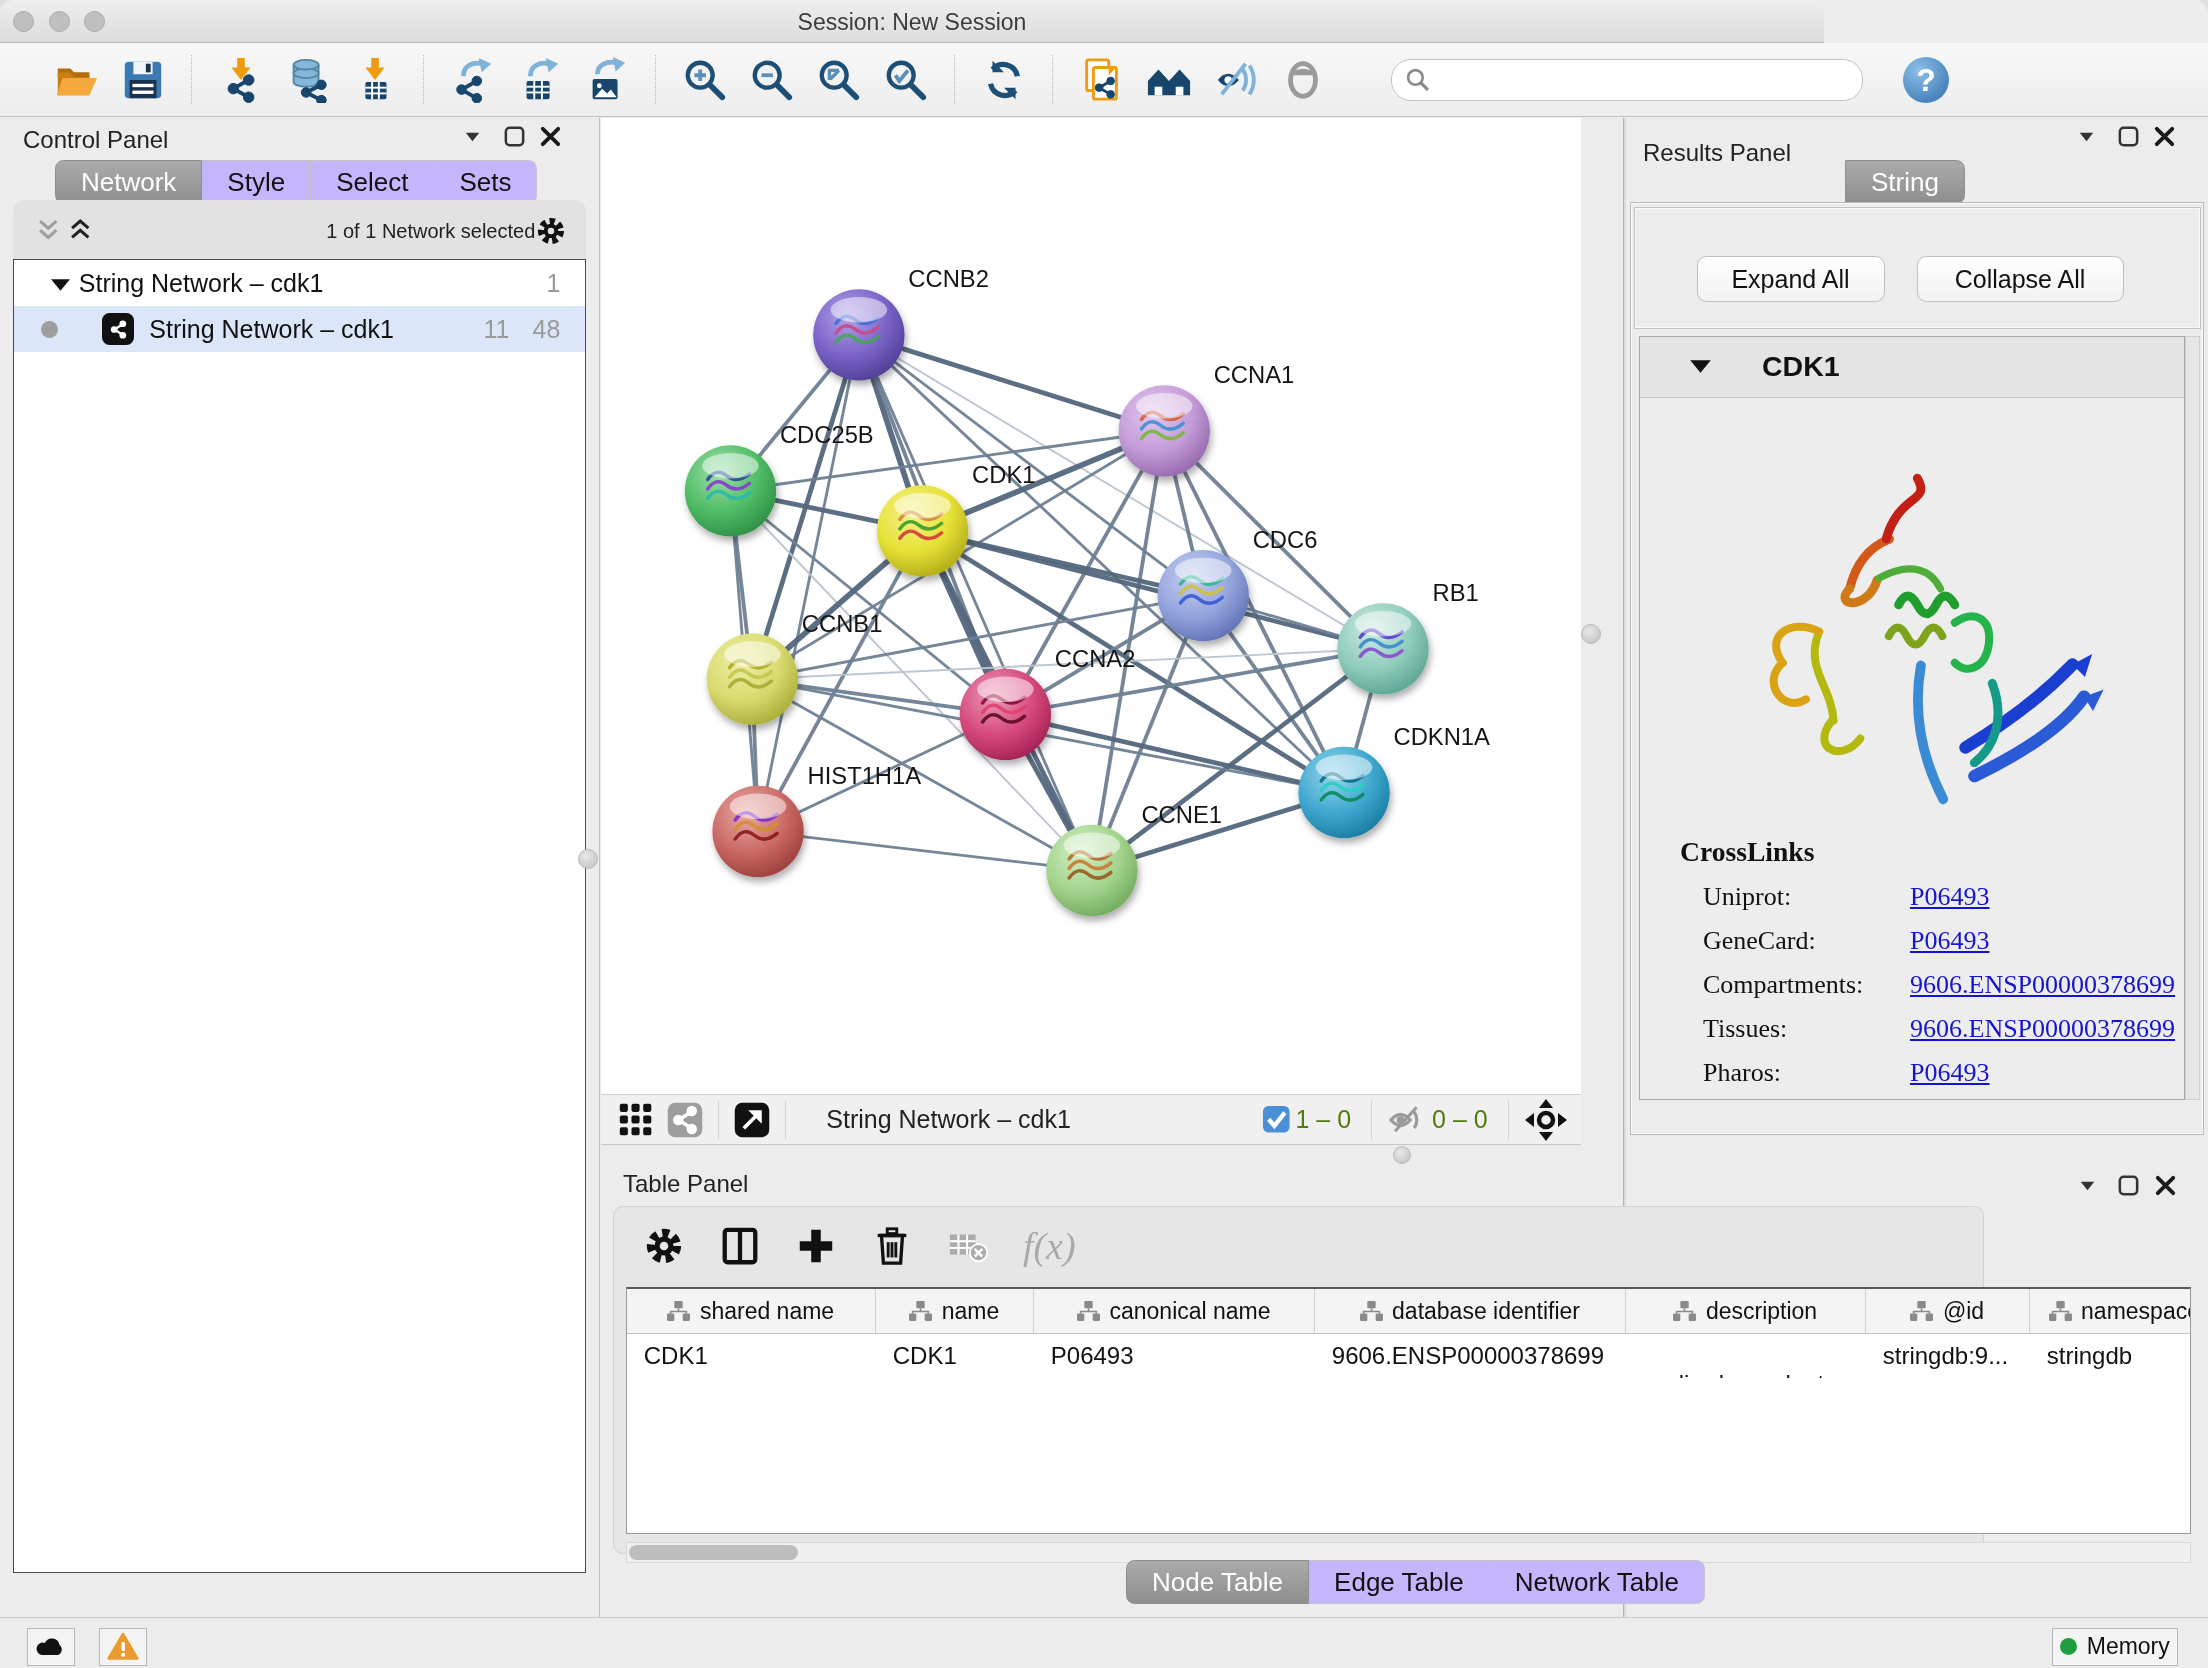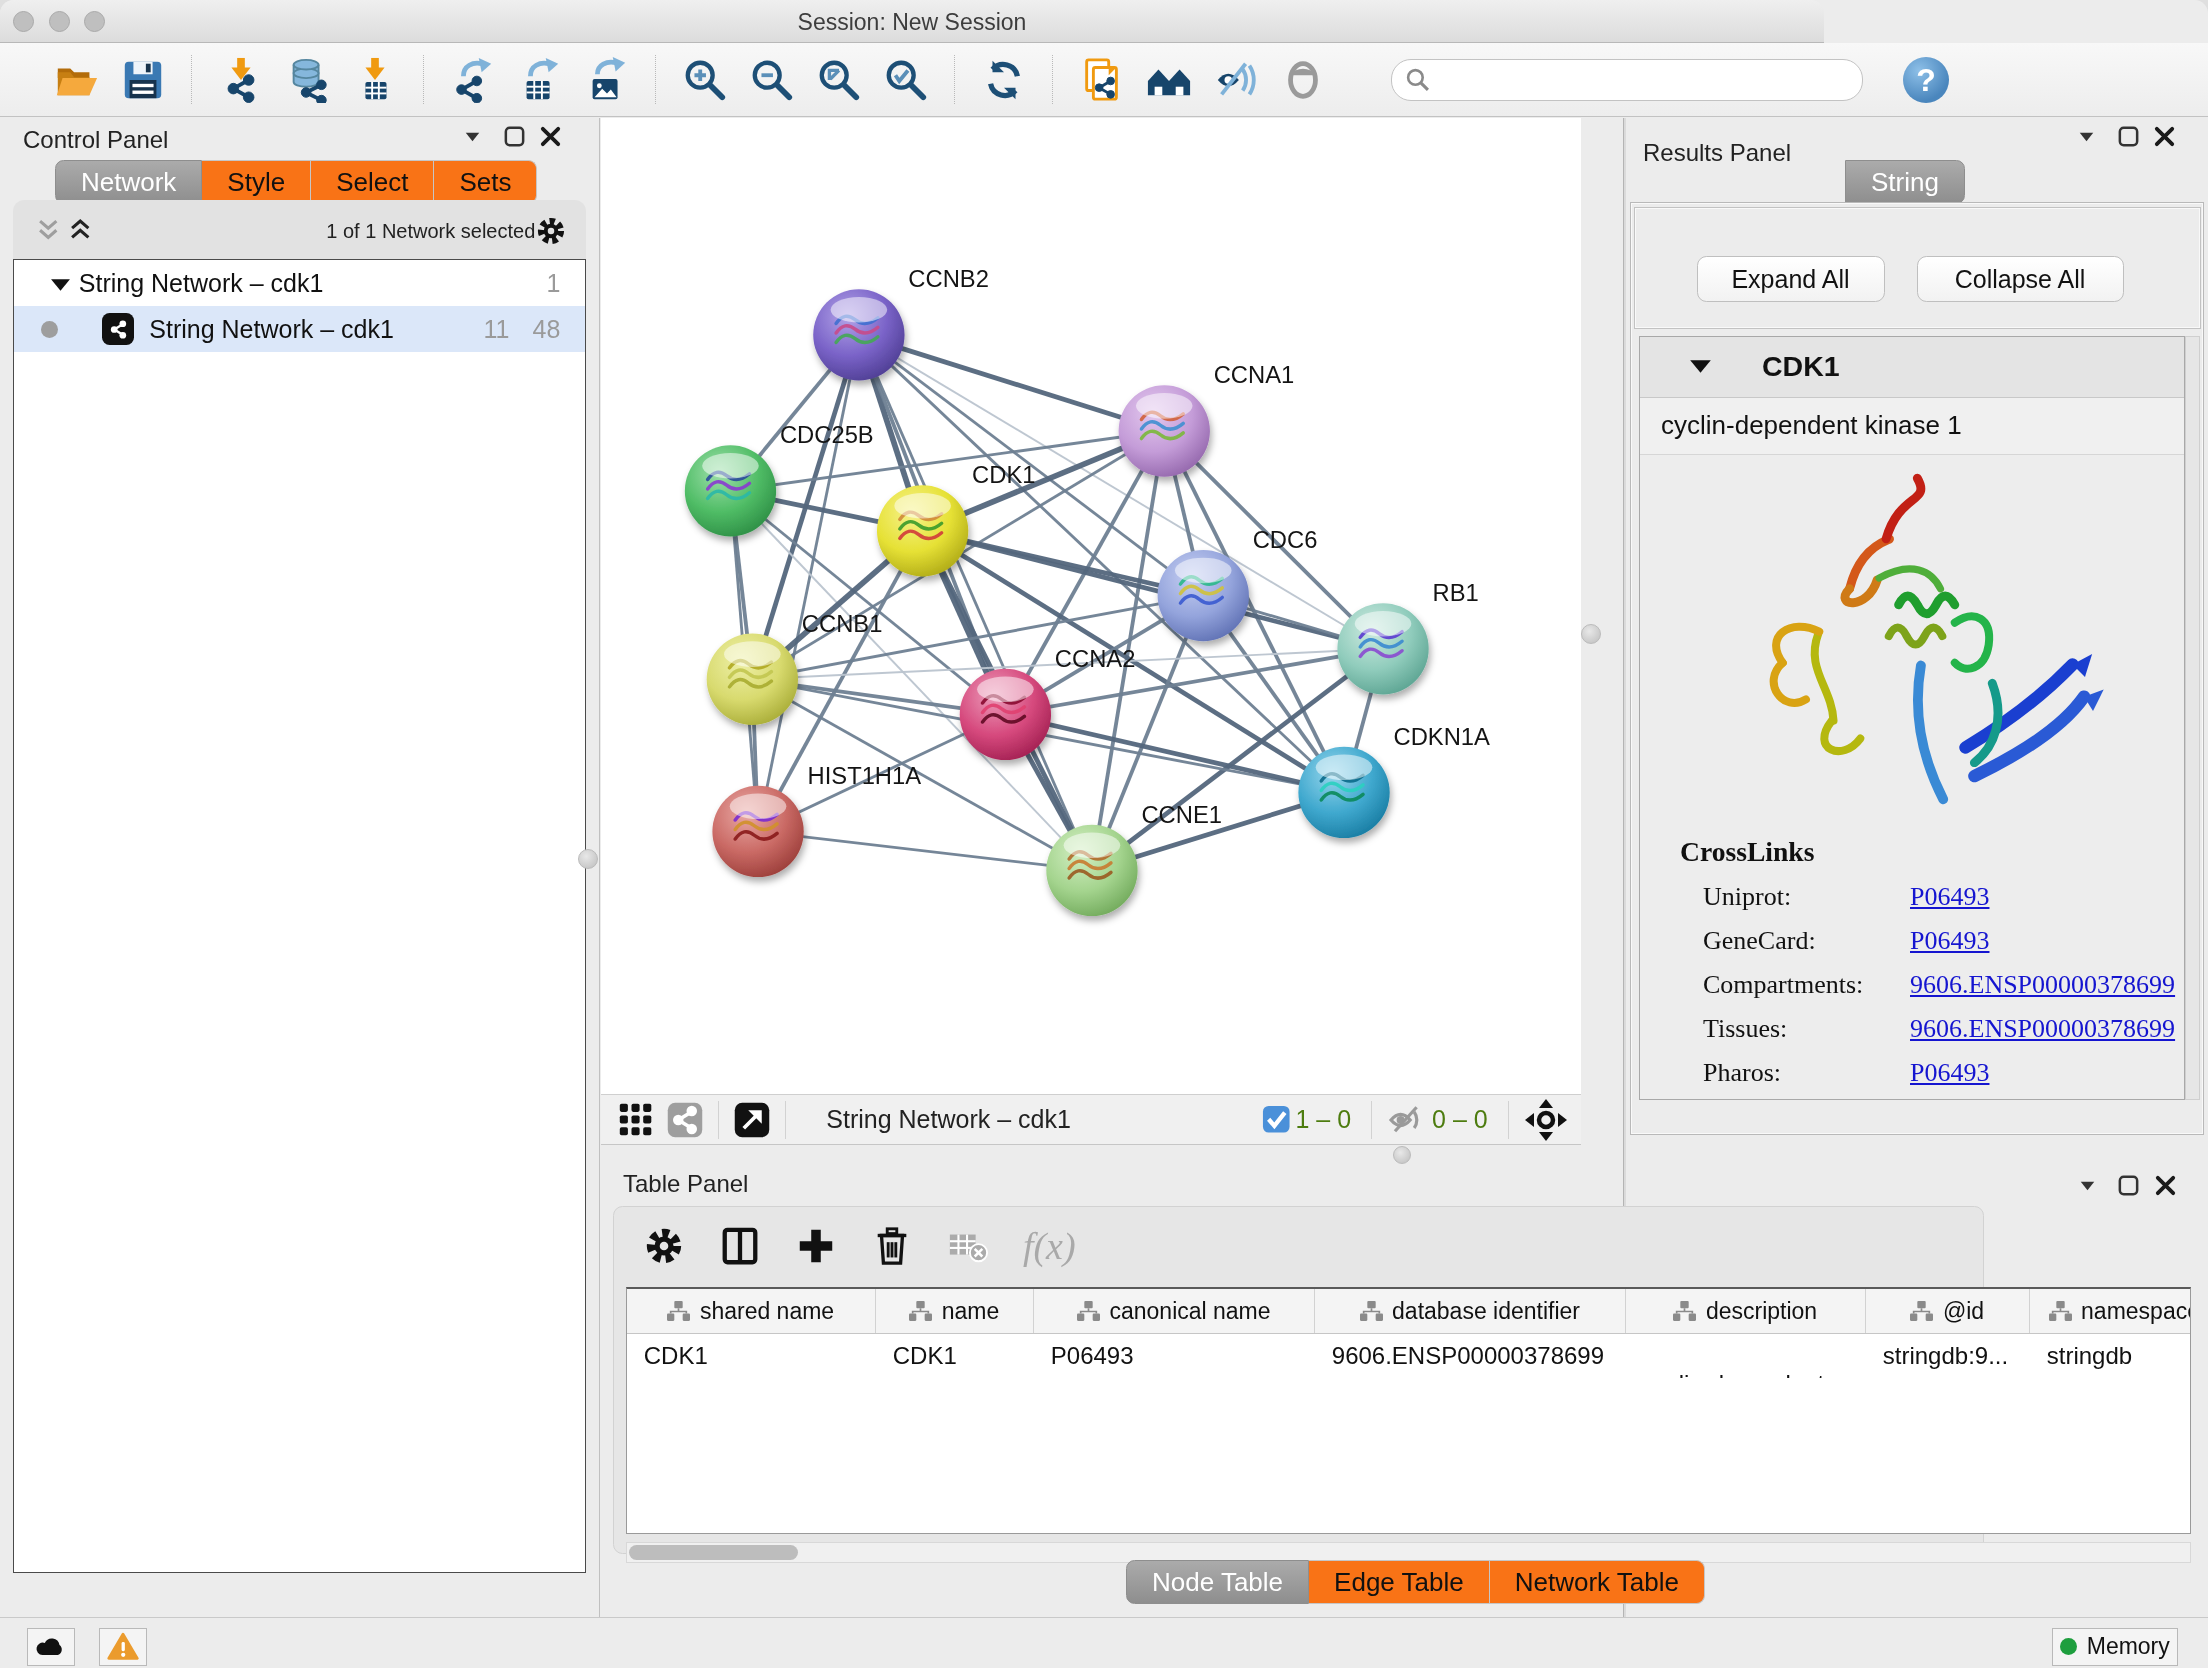--- a/index.html
+++ b/index.html
@@ -22,21 +22,21 @@
                border-radius:20px;display:flex;align-items:center;flex:none;}
   #search-wrap svg{width:25px;height:25px;margin:0 7.6px 0 13.3px;flex:none;}
   #search-input{border:none;outline:none;flex:1;height:34px;font-size:23px;background:transparent;min-width:0;}
   #help-btn{margin-left:40px;width:46px;height:46px;border-radius:50%;flex:none;
             background:radial-gradient(circle at 35% 30%,#8ec0e8,#4a86bd 70%);color:#fff;
             font-size:32px;font-weight:bold;text-align:center;line-height:46px;}
   
   .panel-title{font-size:24px;color:#222;}
   .wicon{position:absolute;top:5.7px;width:25px;height:25px;}
   .wicon svg{width:100%;height:100%;}
-  .tab{height:42px;line-height:42px;padding:0 25px;font-size:26px;background:#f97316;color:#111;
+  .tab{height:42px;line-height:42px;padding:0 25px;font-size:26px;background:#c4b5fd;color:#111;
        border:1px solid #c6c6c6;border-left:none;display:inline-block;}
   .tab:first-child{border-left:1px solid #c6c6c6;border-radius:8.6px 0 0 8.6px;}
   .tab:last-child{border-radius:0 8.6px 8.6px 0;}
   .tab.sel{background:linear-gradient(#ababab,#8e8e8e);color:#fff;border-color:#8e8e8e;}
   
   #control-panel{left:0;top:118px;width:599px;height:1499px;background:#ececec;border-right:1px solid #c0c0c0;}
   #cp-tabs{position:absolute;left:55px;top:42px;white-space:nowrap;}
   #cp-gray{position:absolute;left:13.3px;top:82px;width:573px;height:59px;background:#e2e2e2;border-radius:11.4px 11.4px 0 0;}
   #cp-row{position:absolute;left:13.3px;top:91px;width:573px;height:44px;display:flex;align-items:center;}
   #cp-status{flex:1;text-align:right;font-size:20px;color:#222;}
@@ -656,21 +656,20 @@
       <div class="rp-btn" style="left:62px;width:188px">Expand All</div>
       <div class="rp-btn" style="left:282px;width:207px">Collapse All</div>
     </div>
     <div id="rp-entry">
       <div id="entry-header">
         <span style="position:absolute;left:49px;top:21px"><svg viewBox="0 0 20 14" width="23" height="16">
               <path d="M1 2l9 11 9-11z" fill="#111"></path>
             </svg></span>
         <span id="entry-name">CDK1</span>
       </div>
-      <div id="entry-desc">cyclin-dependent kinase 1</div>
       <div id="entry-img">
         <svg viewBox="0 0 480 420" width="428" height="375">
           <g fill="none" stroke-linecap="round">
             <path d="M250 238 C240 295 253 345 275 388" stroke="#3a8ad5" stroke-width="11"></path>
             <path d="M300 330 C350 300 392 266 420 237" stroke="#1a3fd0" stroke-width="14"></path>
             <path d="M310 362 C362 337 410 306 433 273" stroke="#2a5ad5" stroke-width="14"></path>
             <path d="M330 258 C345 298 332 330 310 347" stroke="#159a8a" stroke-width="10"></path>
             <path d="M225 170 q10 -20 21 0 q10 20 21 0 q10 -20 21 0" stroke="#1f9e2e" stroke-width="10"></path>
             <path d="M214 205 q10 -19 20 0 q10 19 20 0 q10 -19 20 0" stroke="#7da31a" stroke-width="9"></path>
             <path d="M288 190 C310 175 330 185 326 215 C322 242 300 248 288 235" stroke="#24b44a" stroke-width="9"></path>

